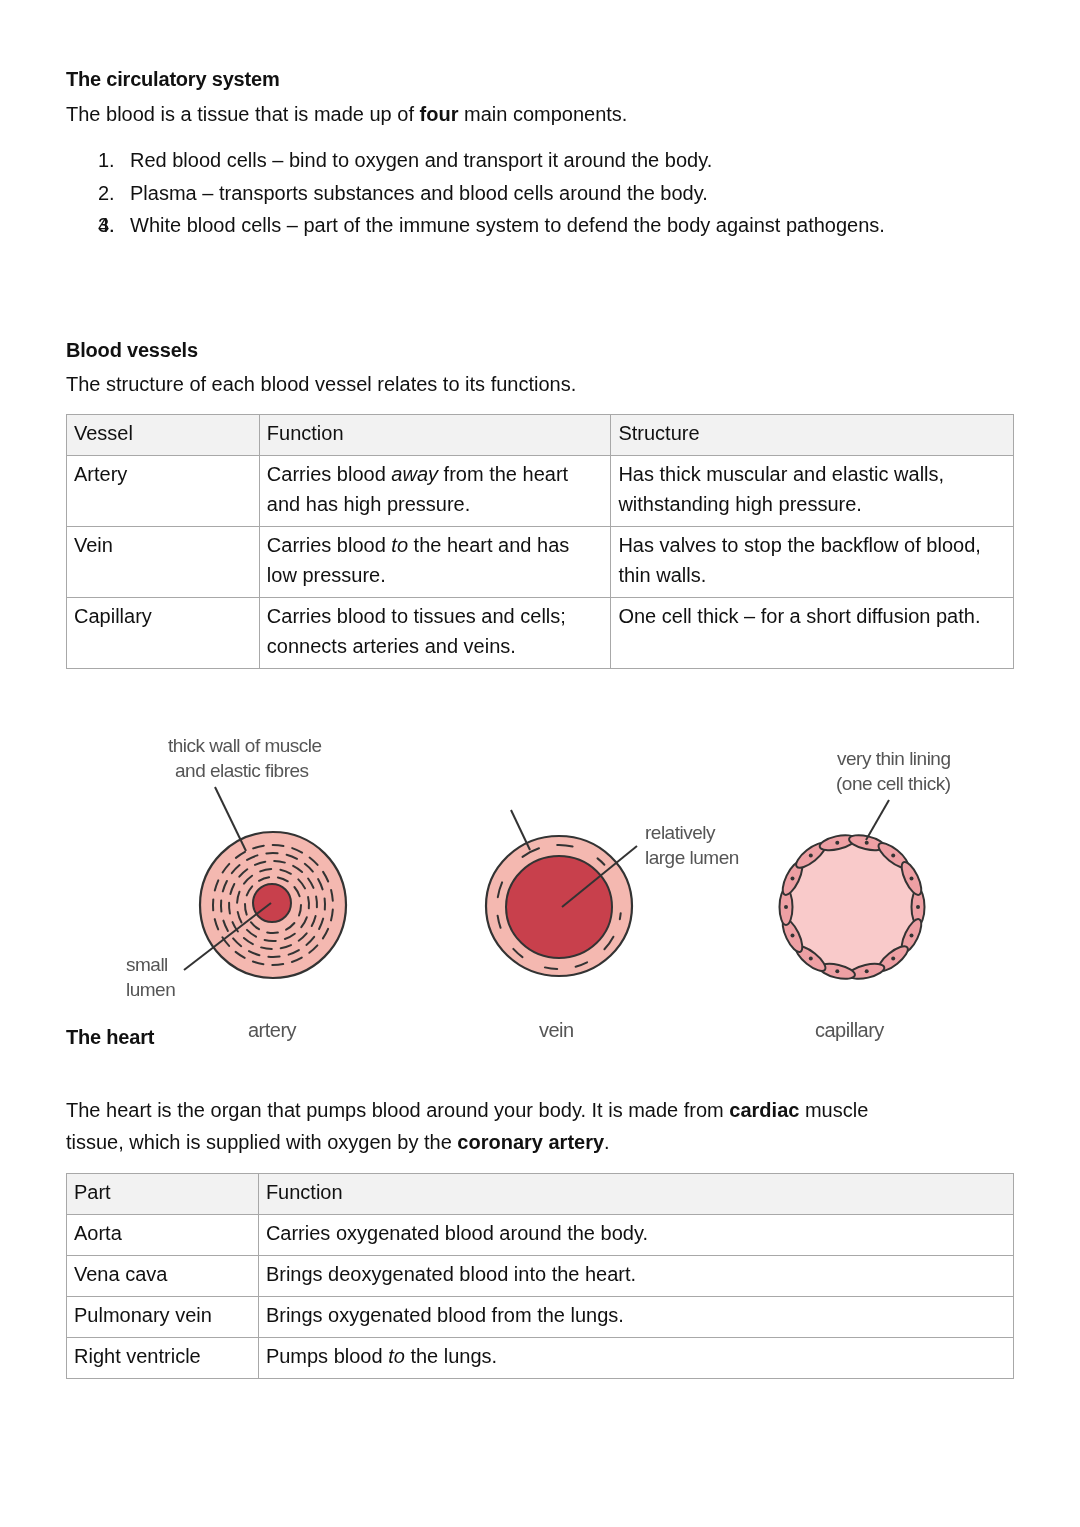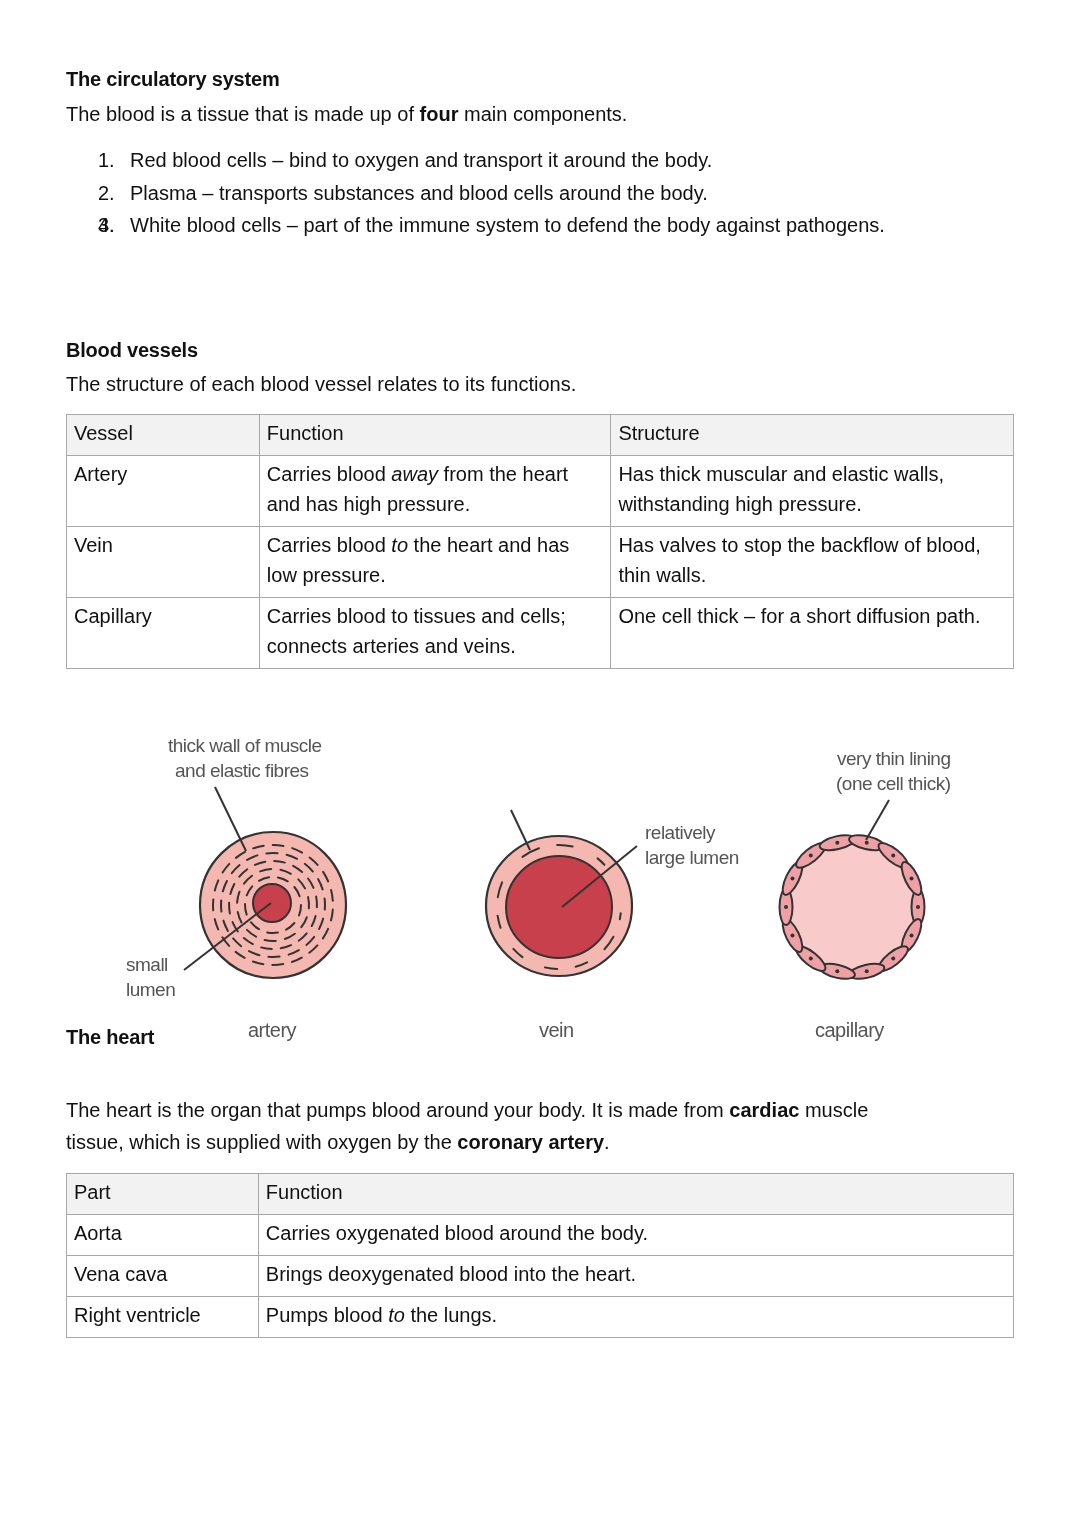--- a/index.html
+++ b/index.html
@@ -96,20 +96,24 @@
       </tr>
     </thead>
     <tbody>
       <tr>
           <td>Aorta</td>
           <td><span>Carries oxygenated blood around the body.</span><em></em><span></span></td>
         </tr>
       <tr>
           <td>Vena cava</td>
           <td><span>Brings deoxygenated blood into the heart.</span><em></em><span></span></td>
+        </tr>
+      <tr>
+          <td>Pulmonary vein</td>
+          <td><span>Brings oxygenated blood from the lungs.</span><em></em><span></span></td>
         </tr>
       <tr>
           <td>Right ventricle</td>
           <td><span>Pumps blood </span><em>to</em><span> the lungs.</span></td>
         </tr>
     </tbody>
   </table>
 </div>
 
 <div class="diagram">

